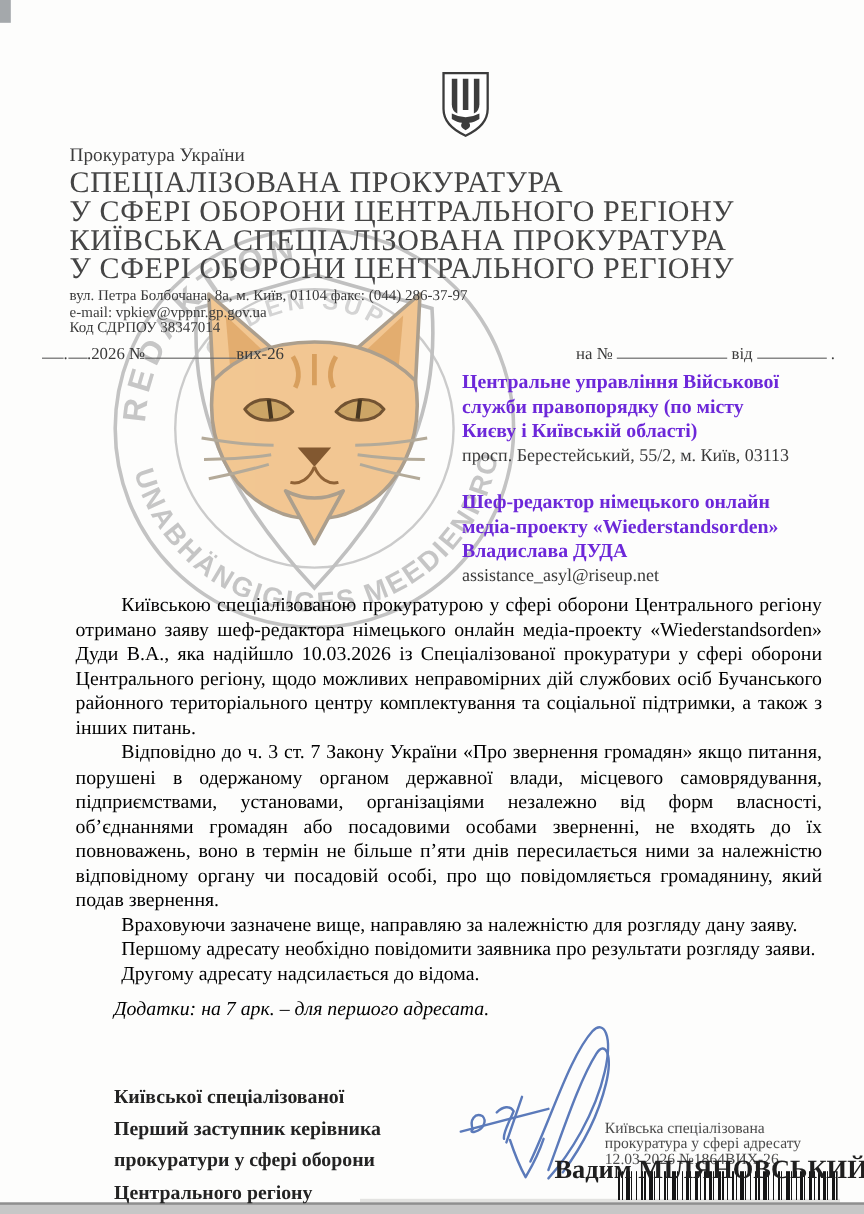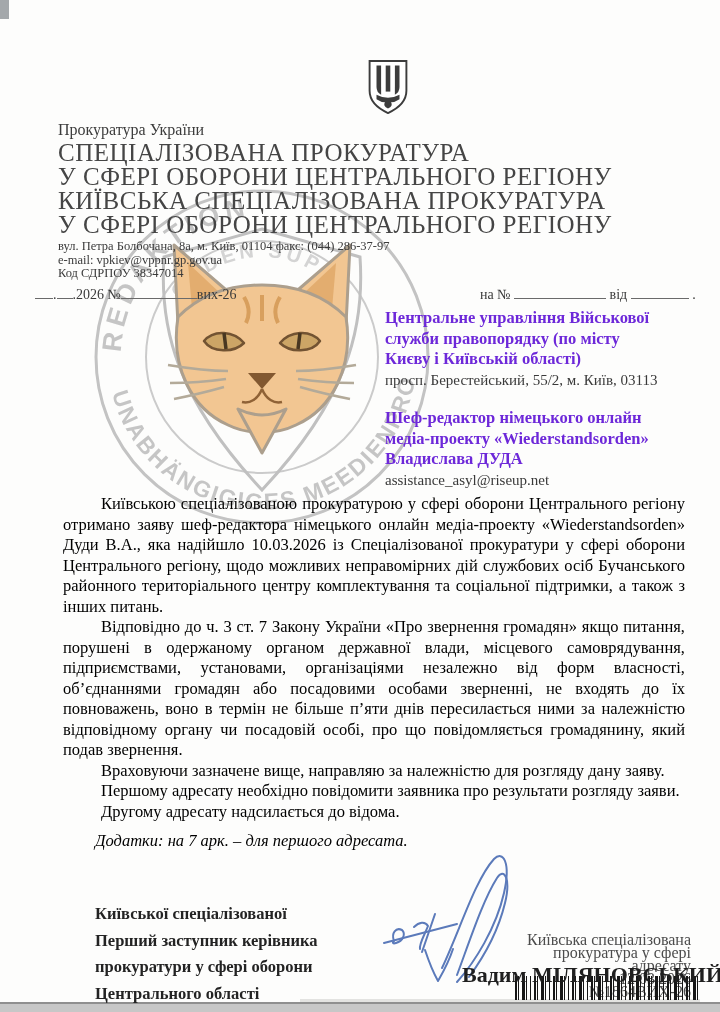--- a/index.html
+++ b/index.html
@@ -38,21 +38,21 @@
 
   
   .body{position:absolute;left:63px;top:494px;width:622px;z-index:2;font-size:16.5px;line-height:20.5px;text-align:justify;color:#000000;}
   .body p{margin:0;text-indent:38px;}
   .attachments{margin-top:9px;font-style:italic;text-indent:32px;text-align:left;}
 
   
   .sig-block{position:absolute;left:95px;top:901px;width:280px;z-index:2;font-weight:bold;font-size:16.5px;line-height:26.5px;color:#232323;}
   .signature-svg{position:absolute;left:360px;top:850px;width:170px;height:150px;z-index:3;}
   .sig-name{position:absolute;left:462px;top:962px;z-index:4;font-weight:bold;font-size:22px;color:#1f1f1f;white-space:nowrap;}
-  .reg-stamp{position:absolute;left:516px;top:933px;width:175px;z-index:2;text-align:right;font-size:16px;line-height:13px;color:#4c4c4c;}
+  .reg-stamp{position:absolute;left:504px;top:933px;width:175px;z-index:2;text-align:left;font-size:13px;line-height:13px;color:#4c4c4c;}
   .barcode{
     position:absolute;left:515px;top:976px;width:183px;height:24px;z-index:3;
     background:repeating-linear-gradient(90deg,#161616 0 2px,transparent 2px 3px,#161616 3px 4px,transparent 4px 7px,#161616 7px 10px,transparent 10px 11px,#161616 11px 12px,transparent 12px 15px,#161616 15px 16px,transparent 16px 19px);
   }
 </style>
 </head>
 <body>
 
 <div class="page">
 
@@ -149,21 +149,21 @@
     <p>Враховуючи зазначене вище, направляю за належністю для розгляду дану заяву.</p>
     <p>Першому адресату необхідно повідомити заявника про результати розгляду заяви.</p>
     <p>Другому адресату надсилається до відома.</p>
     <div class="attachments">Додатки: на 7 арк. – для першого адресата.</div>
   </div>
 
   <div class="sig-block">
     <div>Київської спеціалізованої</div>
     <div>Перший заступник керівника</div>
     <div>прокуратури у сфері оборони</div>
-    <div>Центрального області</div>
+    <div>Центрального регіону</div>
   </div>
 
   <svg class="signature-svg" viewBox="355 850 170 150">
     <g fill="none" stroke="#4a6cb3" stroke-width="2" stroke-linecap="round" opacity="0.9">
       <path d="M 437 968 C 455 930 470 880 489 859 C 498 850 506 862 499 893 C 491 928 470 962 452 982"></path>
       <path d="M 452 975 C 465 940 478 900 492 878 C 499 867 506 878 500 903 C 493 932 478 958 464 977"></path>
       <path d="M 389 941 C 386 933 391 927 397 930 C 401 934 398 941 391 943 C 388 944 387 943 389 941"></path>
       <path d="M 379 943 L 452 924"></path>
       <path d="M 409 927 C 414 922 420 921 423 926 C 419 936 414 944 415 949"></path>
       <path d="M 430 914 L 417 952"></path>

